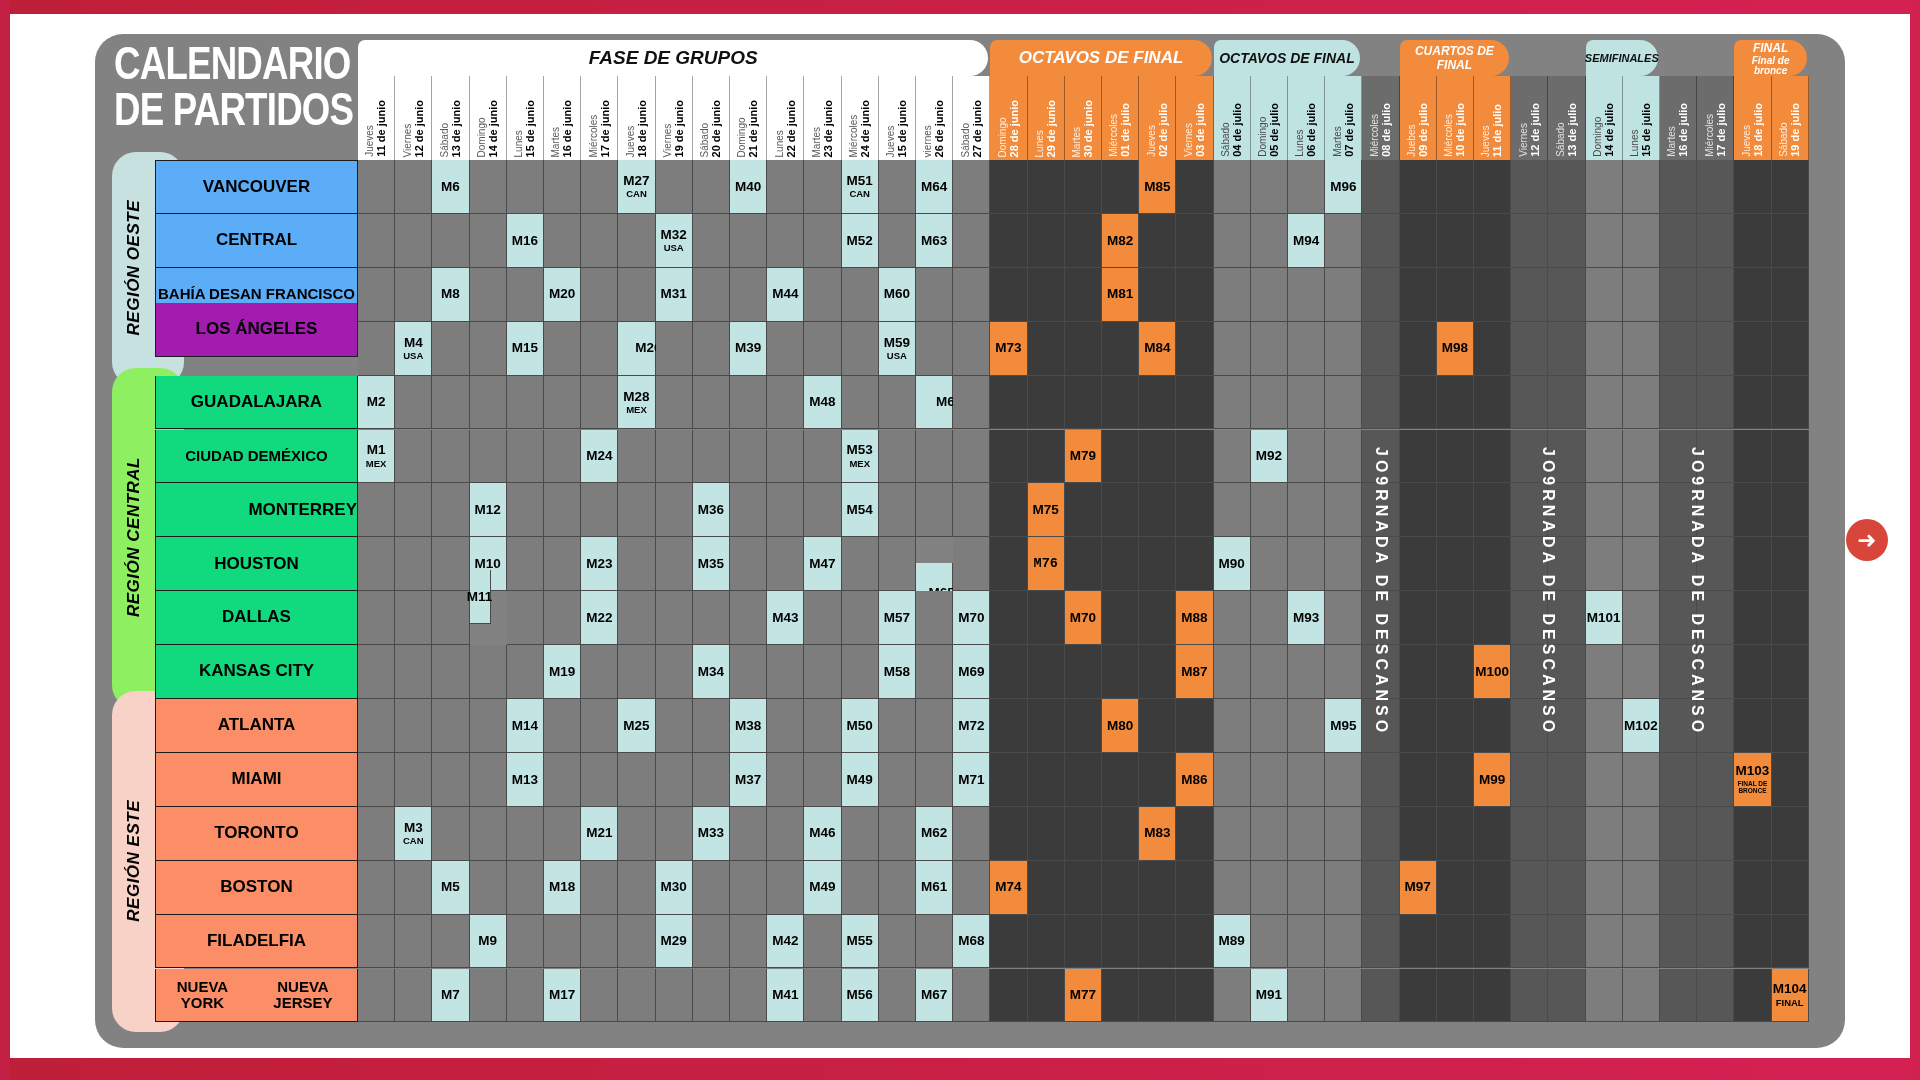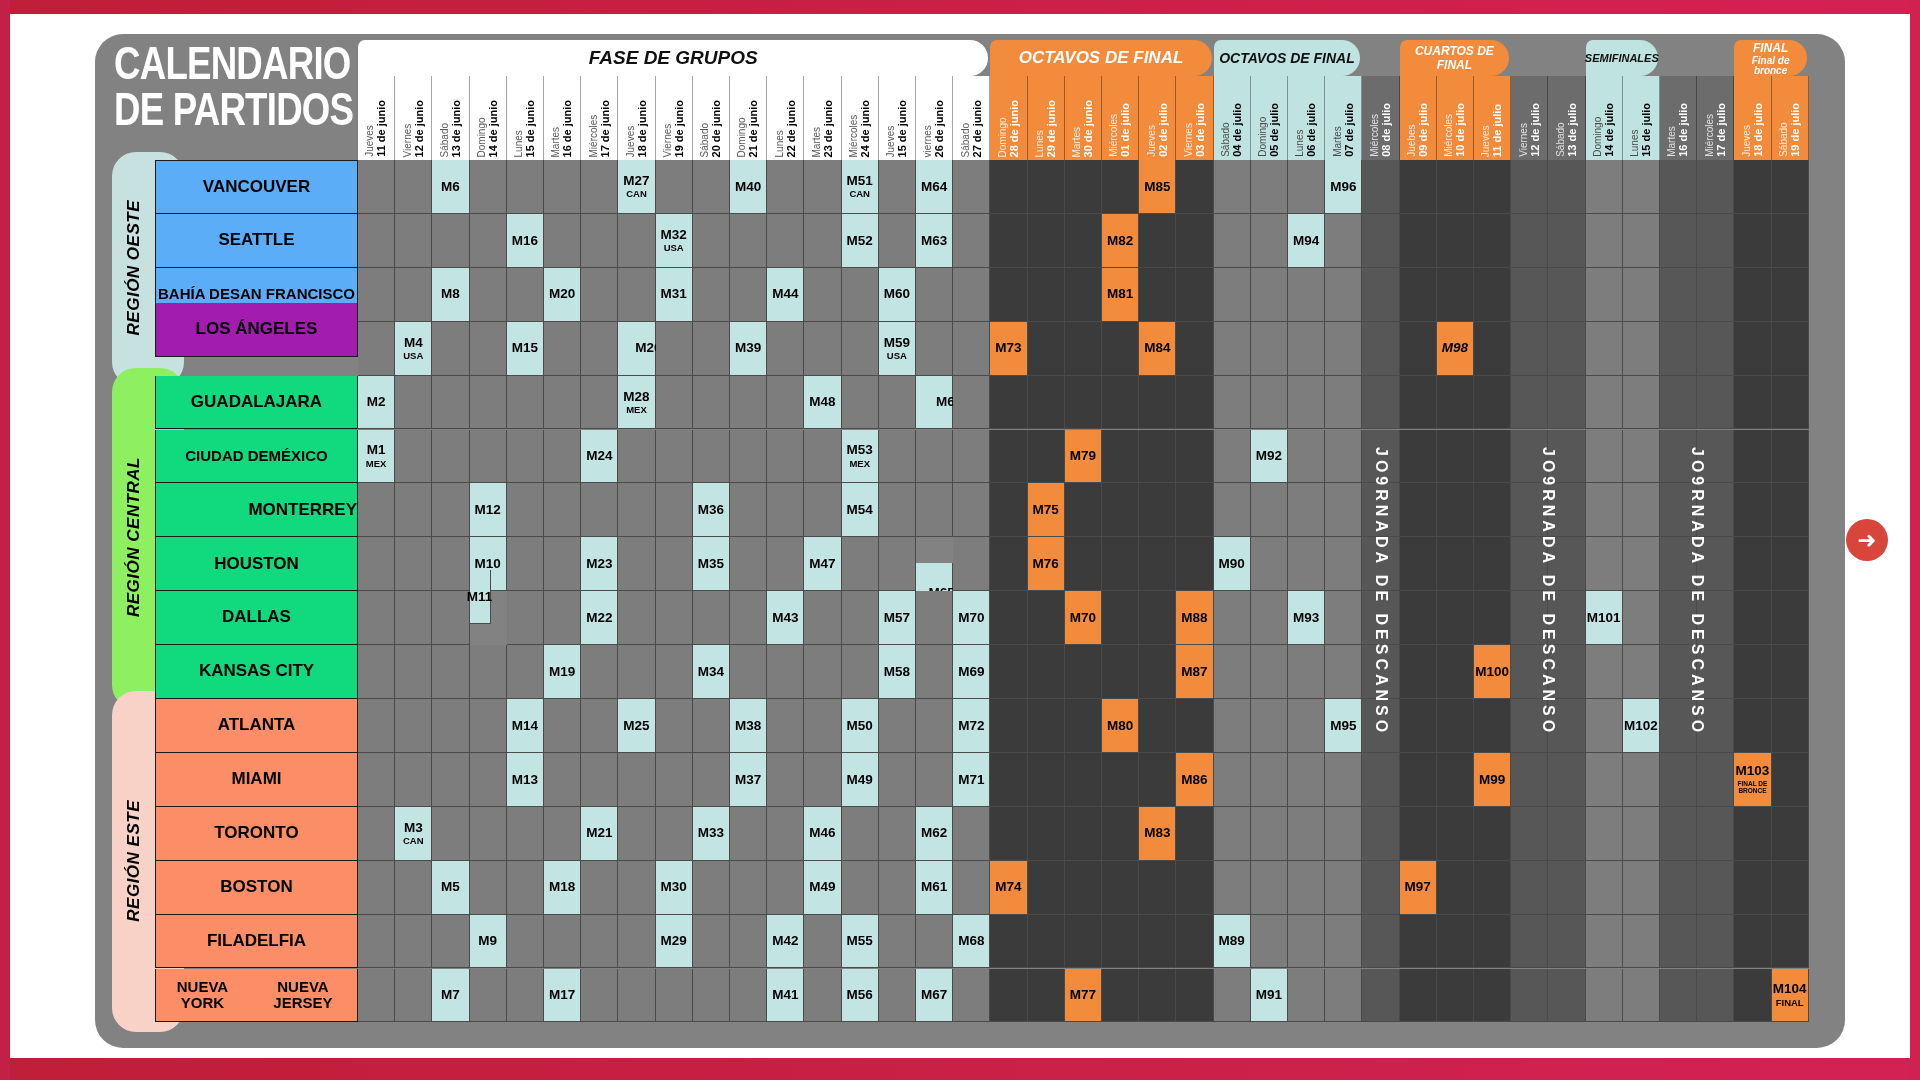--- a/index.html
+++ b/index.html
@@ -344,21 +344,21 @@
       </div>
     </div>
     <div class="region-band" style="top: 152px; height: 233.6px; background: rgb(199, 225, 225);"></div>
     <div class="region-label" style="top: 160px; height: 215.6px;">
       <span>REGIÓN OESTE</span>
     </div>
     <div class="city first" style="top: 160px; height: 53.9px; background: rgb(92, 173, 248);">
       <div>VANCOUVER</div>
     </div>
     <div class="city" style="top: 213.9px; height: 53.9px; background: rgb(92, 173, 248);">
-      <div>SEATTLE</div>
+      <div>CENTRAL</div>
     </div>
     <div class="city twolines" style="top: 267.8px; height: 53.9px; background: rgb(92, 173, 248);">
       <div>BAHÍA DE</div>
       <div>SAN FRANCISCO</div>
     </div>
     <div class="city" style="top: 303px; height: 53.9px; background: #a21caf; text-align: right;">
       <div>LOS ÁNGELES</div>
     </div>
     <div class="region-band" style="top: 367.6px; height: 341.4px; background: rgb(142, 240, 96);"></div>
     <div class="region-label" style="top: 375.6px; height: 323.4px;">
@@ -602,21 +602,21 @@
     <div class="cell match-orange" style="left: 1139.2px; top: 321.7px; width: 37.2px; height: 53.9px;">
       <div class="mlabel">M84</div>
     </div>
     <div class="cell bg-ko_orange" style="left: 1176.4px; top: 321.7px; width: 37.2px; height: 53.9px;"></div>
     <div class="cell bg-ko_cyan" style="left: 1213.6px; top: 321.7px; width: 37.2px; height: 53.9px;"></div>
     <div class="cell bg-ko_cyan" style="left: 1250.8px; top: 321.7px; width: 37.2px; height: 53.9px;"></div>
     <div class="cell bg-ko_cyan" style="left: 1288px; top: 321.7px; width: 37.2px; height: 53.9px;"></div>
     <div class="cell bg-ko_cyan" style="left: 1325.2px; top: 321.7px; width: 37.2px; height: 53.9px;"></div>
     <div class="cell bg-rest" style="left: 1362.4px; top: 321.7px; width: 37.2px; height: 53.9px;"></div>
     <div class="cell bg-ko_orange" style="left: 1399.6px; top: 321.7px; width: 37.2px; height: 53.9px;"></div>
-    <div class="cell match-orange" style="left: 1436.8px; top: 321.7px; width: 37.2px; height: 53.9px; font-style: italic;">
+    <div class="cell match-orange" style="left: 1436.8px; top: 321.7px; width: 37.2px; height: 53.9px;">
       <div class="mlabel">M98</div>
     </div>
     <div class="cell bg-ko_orange" style="left: 1474px; top: 321.7px; width: 37.2px; height: 53.9px;"></div>
     <div class="cell bg-rest" style="left: 1511.2px; top: 321.7px; width: 37.2px; height: 53.9px;"></div>
     <div class="cell bg-rest" style="left: 1548.4px; top: 321.7px; width: 37.2px; height: 53.9px;"></div>
     <div class="cell bg-ko_cyan" style="left: 1585.6px; top: 321.7px; width: 37.2px; height: 53.9px;"></div>
     <div class="cell bg-ko_cyan" style="left: 1622.8px; top: 321.7px; width: 37.2px; height: 53.9px;"></div>
     <div class="cell bg-rest" style="left: 1660px; top: 321.7px; width: 37.2px; height: 53.9px;"></div>
     <div class="cell bg-rest" style="left: 1697.2px; top: 321.7px; width: 37.2px; height: 53.9px;"></div>
     <div class="cell bg-ko_orange" style="left: 1734.4px; top: 321.7px; width: 37.2px; height: 53.9px;"></div>
@@ -788,21 +788,21 @@
     <div class="cell match-cyan" style="left: 804.4px; top: 537.3px; width: 37.2px; height: 53.9px;">
       <div class="mlabel">M47</div>
     </div>
     <div class="cell bg-group" style="left: 841.6px; top: 537.3px; width: 37.2px; height: 53.9px;"></div>
     <div class="cell bg-group" style="left: 878.8px; top: 537.3px; width: 37.2px; height: 53.9px;"></div>
     <div class="cell match-cyan" style="left: 916px; top: 563px; width: 37.2px; height: 60px; padding-left: 15px;">
       <div class="mlabel">M65</div>
     </div>
     <div class="cell bg-group" style="left: 953.2px; top: 537.3px; width: 37.2px; height: 53.9px;"></div>
     <div class="cell bg-ko_orange" style="left: 990.4px; top: 537.3px; width: 37.2px; height: 53.9px;"></div>
-    <div class="cell match-orange" style="left: 1027.6px; top: 537.3px; width: 37.2px; height: 53.9px;">
+    <div class="cell match-orange" style="left: 1027.6px; top: 537.3px; width: 37.2px; height: 53.9px; font-family: Liberation Mono, monospace;">
       <div class="mlabel">M76</div>
     </div>
     <div class="cell bg-ko_orange" style="left: 1064.8px; top: 537.3px; width: 37.2px; height: 53.9px;"></div>
     <div class="cell bg-ko_orange" style="left: 1102px; top: 537.3px; width: 37.2px; height: 53.9px;"></div>
     <div class="cell bg-ko_orange" style="left: 1139.2px; top: 537.3px; width: 37.2px; height: 53.9px;"></div>
     <div class="cell bg-ko_orange" style="left: 1176.4px; top: 537.3px; width: 37.2px; height: 53.9px;"></div>
     <div class="cell match-cyan" style="left: 1213.6px; top: 537.3px; width: 37.2px; height: 53.9px;">
       <div class="mlabel">M90</div>
     </div>
     <div class="cell bg-ko_cyan" style="left: 1250.8px; top: 537.3px; width: 37.2px; height: 53.9px;"></div>

